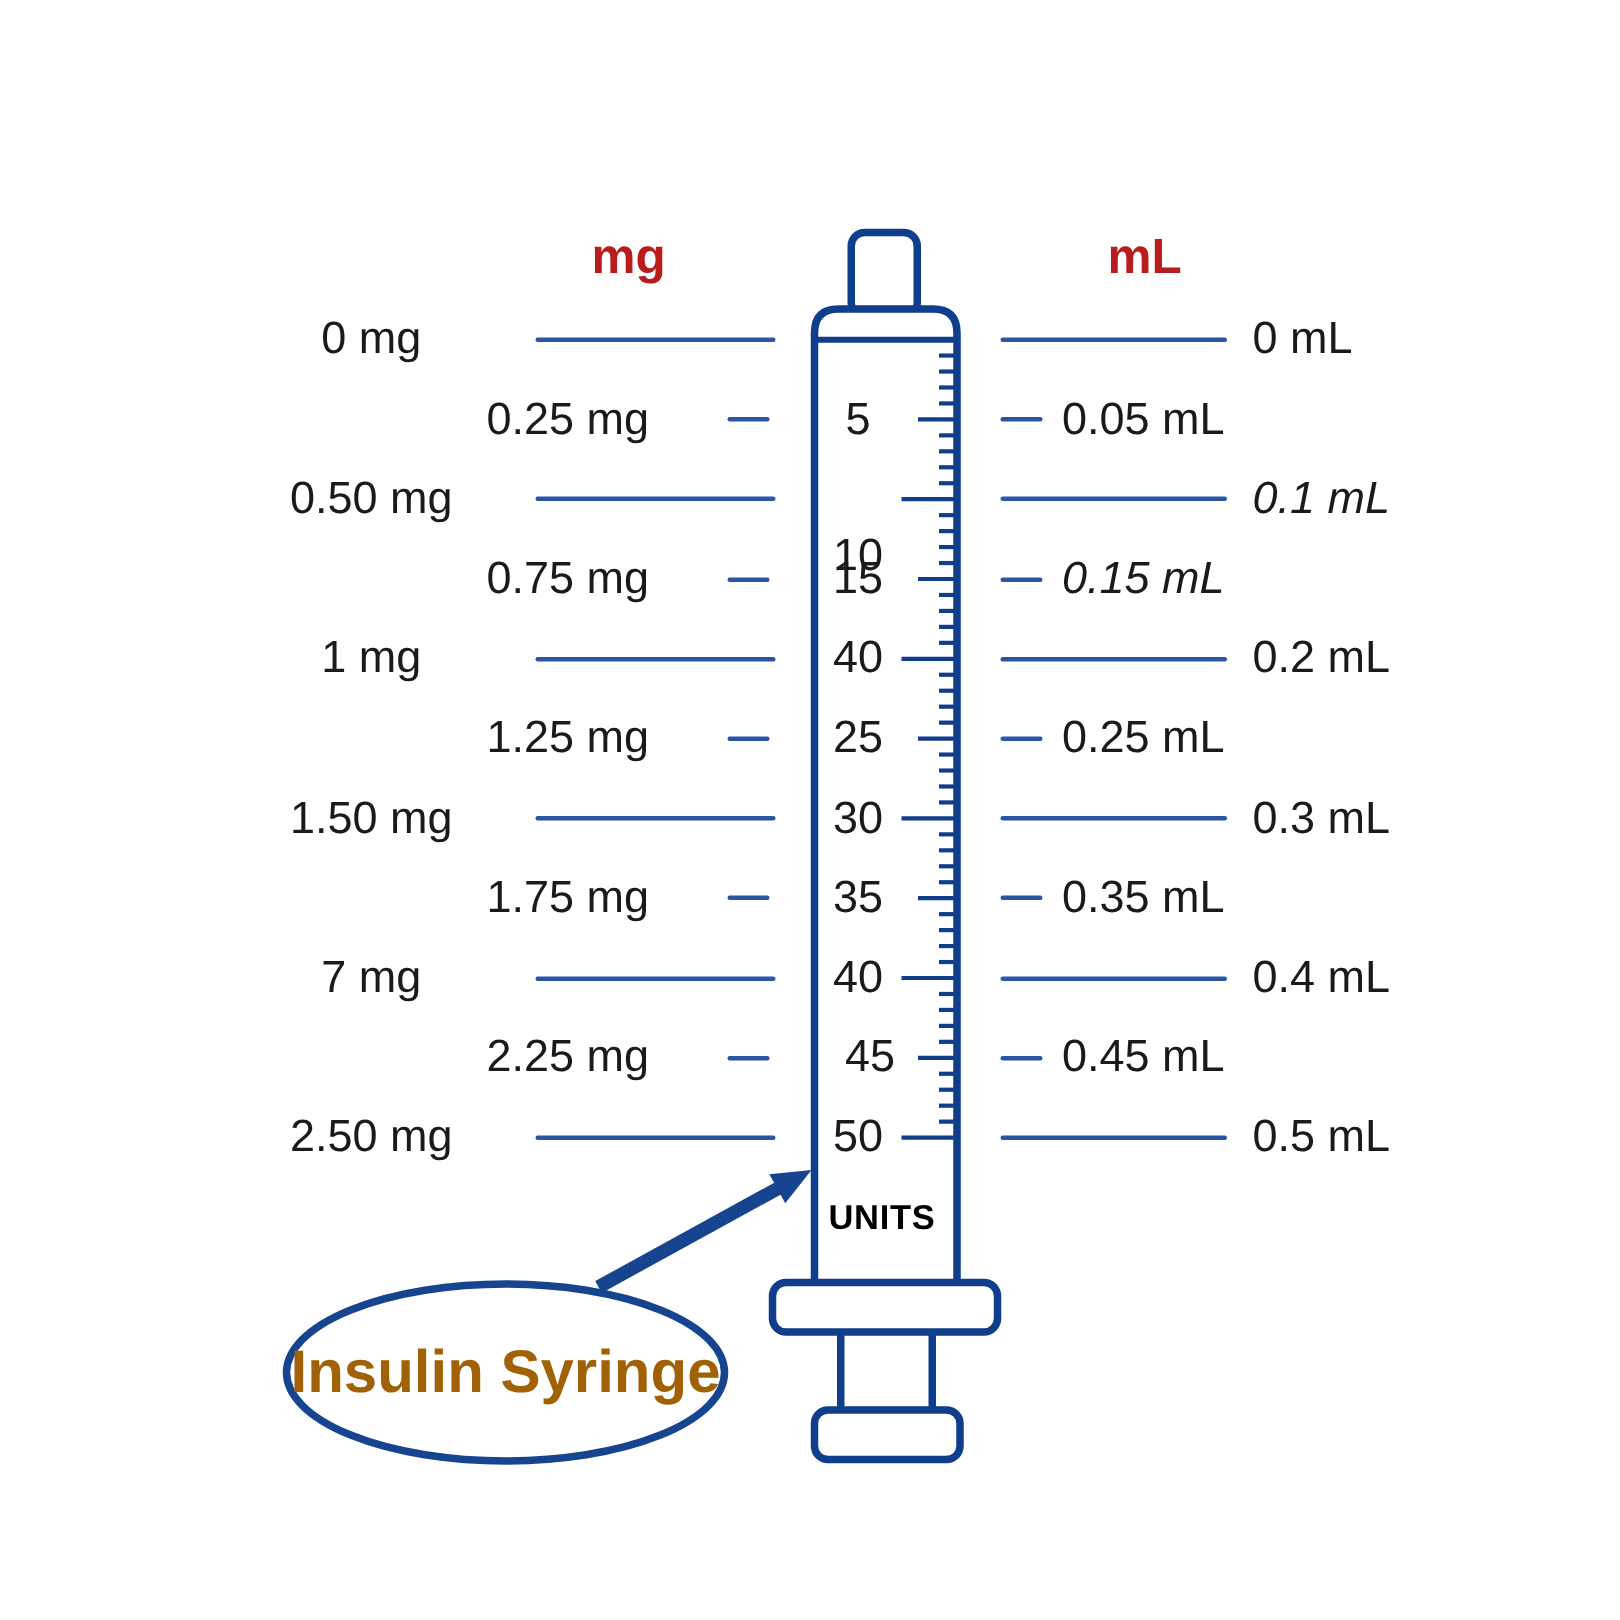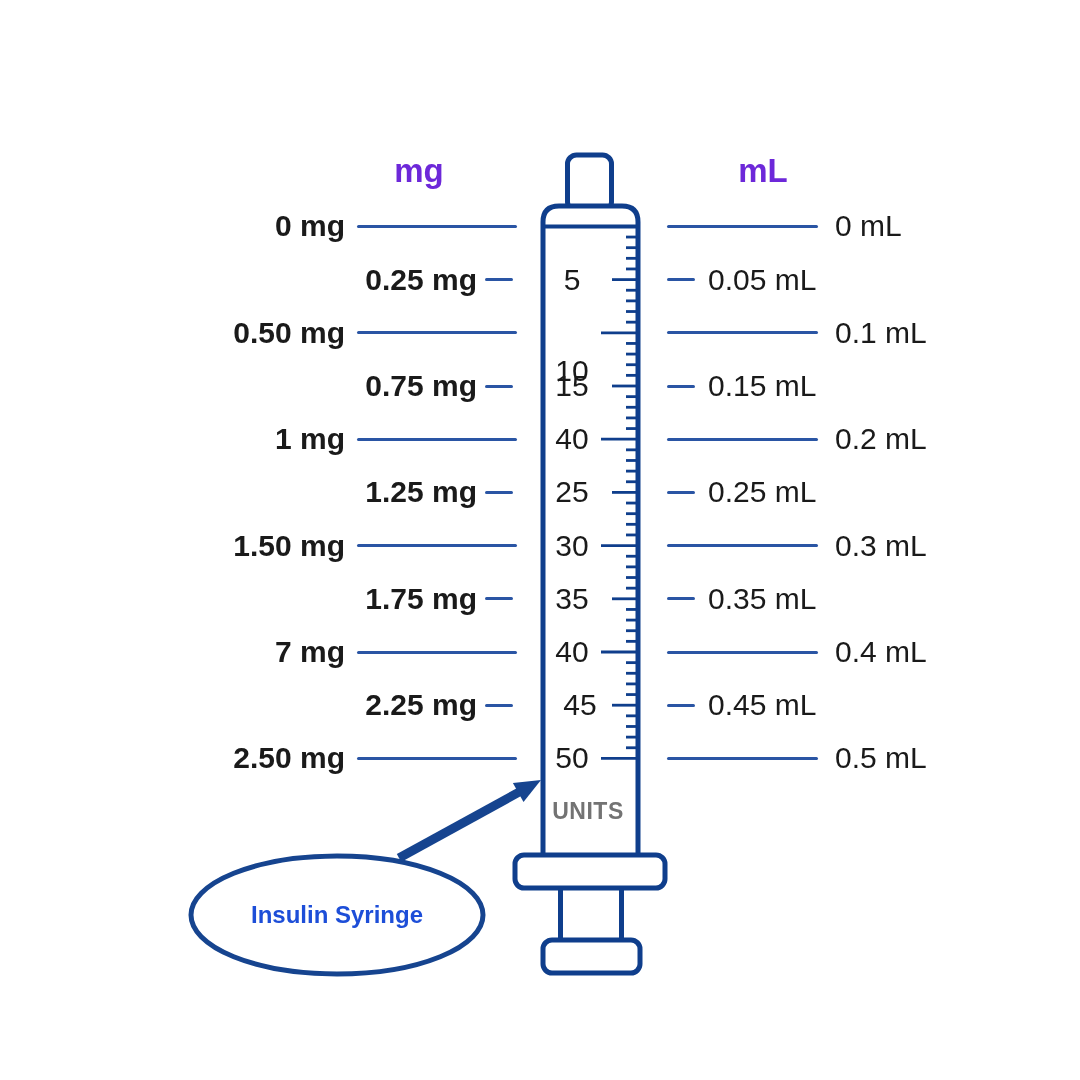--- a/index.html
+++ b/index.html
@@ -5,37 +5,37 @@
   html,body{margin:0;padding:0;background:#ffffff;}
   #canvas{
     position:relative;width:1080px;height:1080px;background:#ffffff;
     font-family:"Liberation Sans", sans-serif;overflow:hidden;
   }
   #syringe-svg{position:absolute;left:0;top:0;}
   .lbl{
     position:absolute;height:36px;line-height:36px;font-size:30px;
     color:#1a1a1a;white-space:nowrap;
   }
-  .lbl.right-align{text-align:right;font-weight:bold;}
+  .lbl.right-align{text-align:center;}
   .hline{position:absolute;height:3px;border-radius:1.5px;background:#2a55a4;}
   .hdr{
     position:absolute;top:153px;height:36px;line-height:36px;
-    font-size:33px;font-weight:bold;color:#6d28d9;text-align:center;width:120px;
+    font-size:33px;font-weight:bold;color:#b91c1c;text-align:center;width:120px;
   }
   .scale-num{
     position:absolute;width:100px;text-align:center;height:36px;line-height:36px;
     font-size:30px;color:#1a1a1a;
   }
   #units-label{
     position:absolute;left:528px;top:796px;width:120px;height:30px;line-height:30px;
-    text-align:center;font-size:23px;font-weight:bold;color:#737373;letter-spacing:0.5px;
+    text-align:center;font-size:23px;font-weight:bold;color:#000000;letter-spacing:0.5px;
   }
   #callout-label{
     position:absolute;left:187px;top:895px;width:300px;height:40px;line-height:40px;
-    text-align:center;font-size:24px;font-weight:bold;color:#1d4ed8;white-space:nowrap;
+    text-align:center;font-size:40px;font-weight:bold;color:#a16207;white-space:nowrap;
   }
 </style>
 </head>
 <body>
 
 <div id="canvas">
 
   <svg id="syringe-svg" width="1080" height="1080" viewBox="0 0 1080 1080">
     <defs>
       <linearGradient id="needleGrad" x1="0" y1="0" x2="0" y2="1">
@@ -125,25 +125,25 @@
       <div class="hline" style="left: 357px; width: 160px; top: 224.9px;"></div>
       <div class="hline" style="left: 667px; width: 151px; top: 224.9px;"></div>
       <div class="lbl" style="left: 835px; width: 200px; top: 208.4px;">0 mL</div>
       <div class="lbl right-align" style="left: 280px; width: 197px; top: 261.6px;">0.25 mg</div>
       <div class="hline" style="left: 485px; width: 28px; top: 278.1px;"></div>
       <div class="hline" style="left: 667px; width: 28px; top: 278.1px;"></div>
       <div class="lbl" style="left: 708px; width: 200px; top: 261.6px;">0.05 mL</div>
       <div class="lbl right-align" style="left: 150px; width: 195px; top: 314.8px;">0.50 mg</div>
       <div class="hline" style="left: 357px; width: 160px; top: 331.3px;"></div>
       <div class="hline" style="left: 667px; width: 151px; top: 331.3px;"></div>
-      <div class="lbl" style="left: 835px; width: 200px; top: 314.8px;">0.1 mL</div>
+      <div class="lbl" style="left: 835px; width: 200px; top: 314.8px; font-style: italic;">0.1 mL</div>
       <div class="lbl right-align" style="left: 280px; width: 197px; top: 368px;">0.75 mg</div>
       <div class="hline" style="left: 485px; width: 28px; top: 384.5px;"></div>
       <div class="hline" style="left: 667px; width: 28px; top: 384.5px;"></div>
-      <div class="lbl" style="left: 708px; width: 200px; top: 368px;">0.15 mL</div>
+      <div class="lbl" style="left: 708px; width: 200px; top: 368px; font-style: italic;">0.15 mL</div>
       <div class="lbl right-align" style="left: 150px; width: 195px; top: 421.2px;">1 mg</div>
       <div class="hline" style="left: 357px; width: 160px; top: 437.7px;"></div>
       <div class="hline" style="left: 667px; width: 151px; top: 437.7px;"></div>
       <div class="lbl" style="left: 835px; width: 200px; top: 421.2px;">0.2 mL</div>
       <div class="lbl right-align" style="left: 280px; width: 197px; top: 474.4px;">1.25 mg</div>
       <div class="hline" style="left: 485px; width: 28px; top: 490.9px;"></div>
       <div class="hline" style="left: 667px; width: 28px; top: 490.9px;"></div>
       <div class="lbl" style="left: 708px; width: 200px; top: 474.4px;">0.25 mL</div>
       <div class="lbl right-align" style="left: 150px; width: 195px; top: 527.6px;">1.50 mg</div>
       <div class="hline" style="left: 357px; width: 160px; top: 544.1px;"></div>

